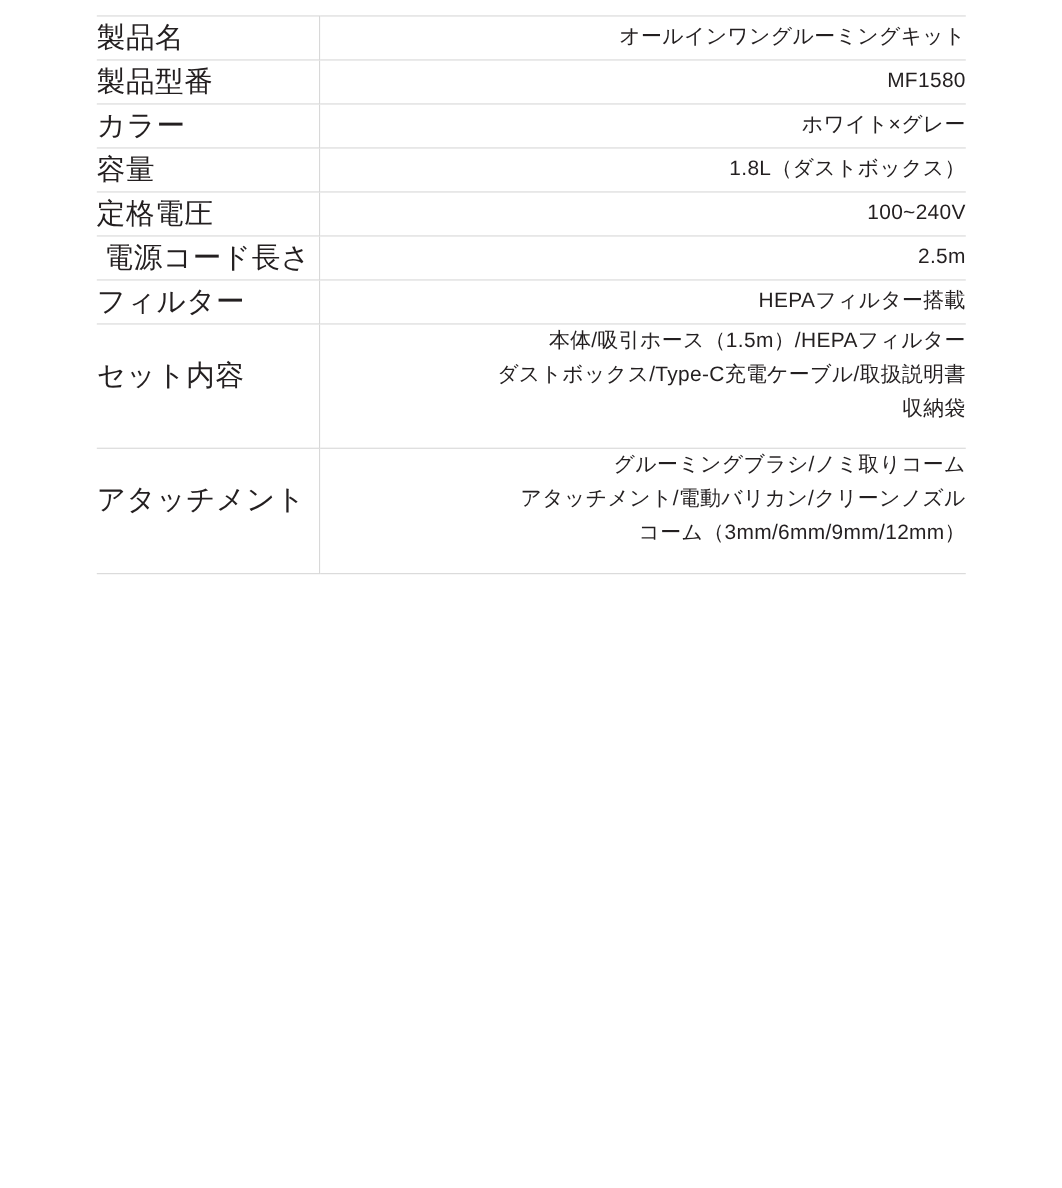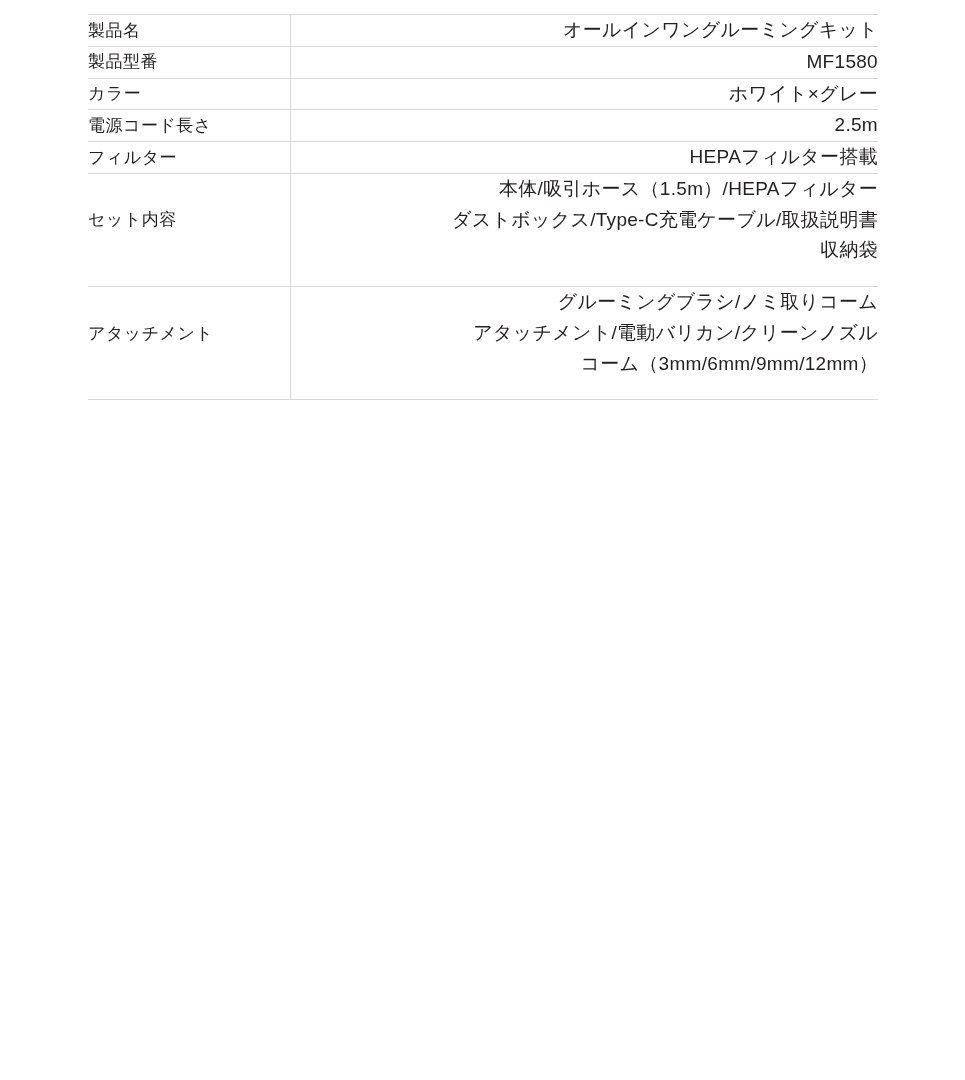--- a/index.html
+++ b/index.html
@@ -39,21 +39,21 @@
     border-top: 1px solid #d8d8d8;
   }
   table.spec-table td {
     vertical-align: middle;
     padding: 0;
   }
   td.label-cell {
     width: 202px;
     border-right: 1px solid #d8d8d8;
     padding: 14px 0 14px 18px;
-    font-size: 17px;
+    font-size: 26px;
     letter-spacing: 0.5px;
     line-height: 1.5;
     color: #231f20;
     box-sizing: border-box;
   }
   td.value-cell {
     padding: 14px 12px 14px 26px;
     font-size: 19px;
     letter-spacing: 0.3px;
     line-height: 1.62;
@@ -69,40 +69,49 @@
   td.value-cell .vline {
     display: block;
     white-space: pre;
   }
   .v-big {
     font-size: 21px;
   }
   .label-small {
     font-size: 19px;
     letter-spacing: 0.2px;
+    text-align: center;
   }
 </style>
 </head>
 <body>
 
 <div class="page">
   <div class="spec-table-wrap">
     <table class="spec-table">
       <tbody>
         <tr>
           <td class="label-cell">製品名</td>
           <td class="value-cell v-big">オールインワングルーミングキット</td>
         </tr>
         <tr>
           <td class="label-cell">製品型番</td>
           <td class="value-cell v-big">MF1580</td>
         </tr>
         <tr>
           <td class="label-cell">カラー</td>
           <td class="value-cell v-big">ホワイト×グレー</td>
+        </tr>
+        <tr>
+          <td class="label-cell">容量</td>
+          <td class="value-cell v-big">1.8L（ダストボックス）</td>
+        </tr>
+        <tr>
+          <td class="label-cell">定格電圧</td>
+          <td class="value-cell v-big">100~240V</td>
         </tr>
         <tr>
           <td class="label-cell label-small">電源コード長さ</td>
           <td class="value-cell v-big">2.5m</td>
         </tr>
         <tr>
           <td class="label-cell">フィルター</td>
           <td class="value-cell v-big">HEPAフィルター搭載</td>
         </tr>
         <tr class="row-tall">

